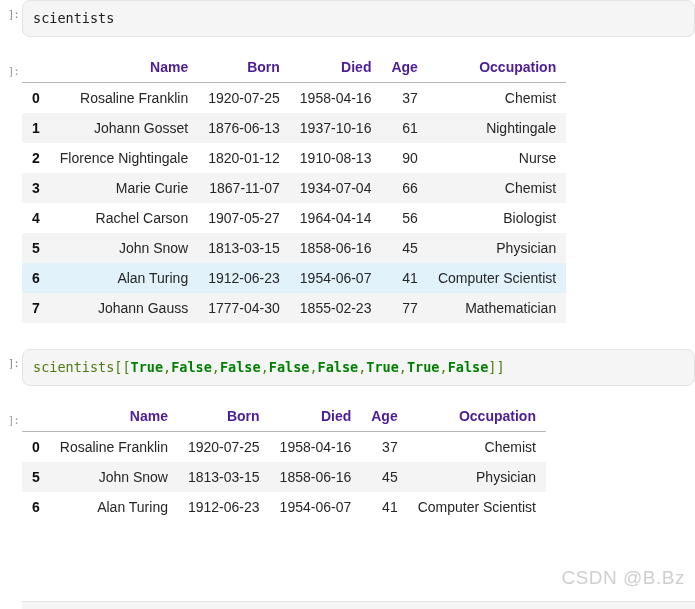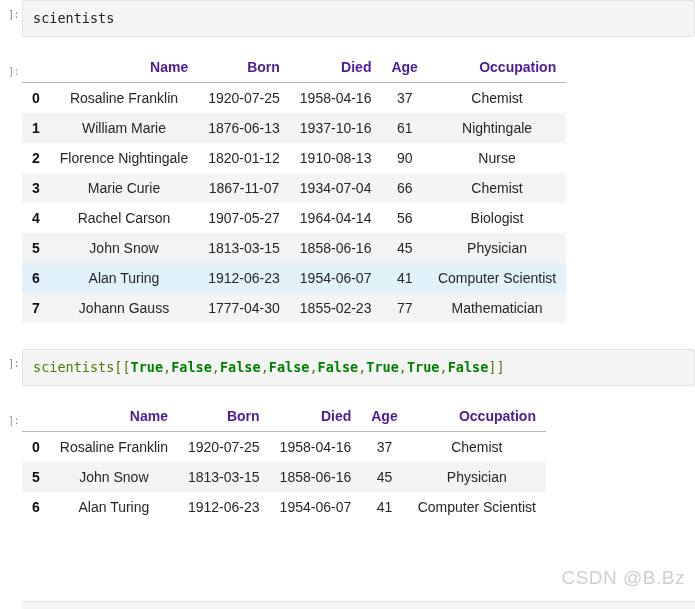--- a/index.html
+++ b/index.html
@@ -47,21 +47,21 @@
   }
   .prompt.out {
     color: #9c9c9c;
   }
 
   
   .input-cell {
     flex: 1 1 auto;
     background: #f5f5f5;
     border: 1px solid #e3e3e3;
-    border-radius: 2px;
+    border-radius: 8px;
     box-sizing: border-box;
     padding: 8px 10px 9px 10px;
     font-family: "DejaVu Sans Mono", monospace;
     font-size: 13.5px;
     line-height: 18px;
     color: #202020;
     white-space: pre;
     overflow: hidden;
   }
   .tok-kw {
@@ -97,21 +97,21 @@
   }
   table.dataframe tbody th {
     font-weight: bold;
     text-align: left;
     padding: 7px 10px 7px 10px;
     border: none;
     color: #0f0f0f;
     white-space: nowrap;
   }
   table.dataframe tbody td {
-    text-align: center;
+    text-align: right;
     padding: 7px 10px 7px 10px;
     border: none;
     white-space: nowrap;
   }
   table.dataframe tbody tr.odd th,
   table.dataframe tbody tr.odd td {
     background: #f4f4f4;
   }
   table.dataframe tbody tr.hl th,
   table.dataframe tbody tr.hl td {
@@ -173,21 +173,21 @@
             <tr>
               <th>0</th>
               <td>Rosaline Franklin</td>
               <td>1920-07-25</td>
               <td>1958-04-16</td>
               <td>37</td>
               <td>Chemist</td>
             </tr>
             <tr class="odd">
               <th>1</th>
-              <td>William Marie</td>
+              <td>Johann Gosset</td>
               <td>1876-06-13</td>
               <td>1937-10-16</td>
               <td>61</td>
               <td>Nightingale</td>
             </tr>
             <tr>
               <th>2</th>
               <td>Florence Nightingale</td>
               <td>1820-01-12</td>
               <td>1910-08-13</td>

